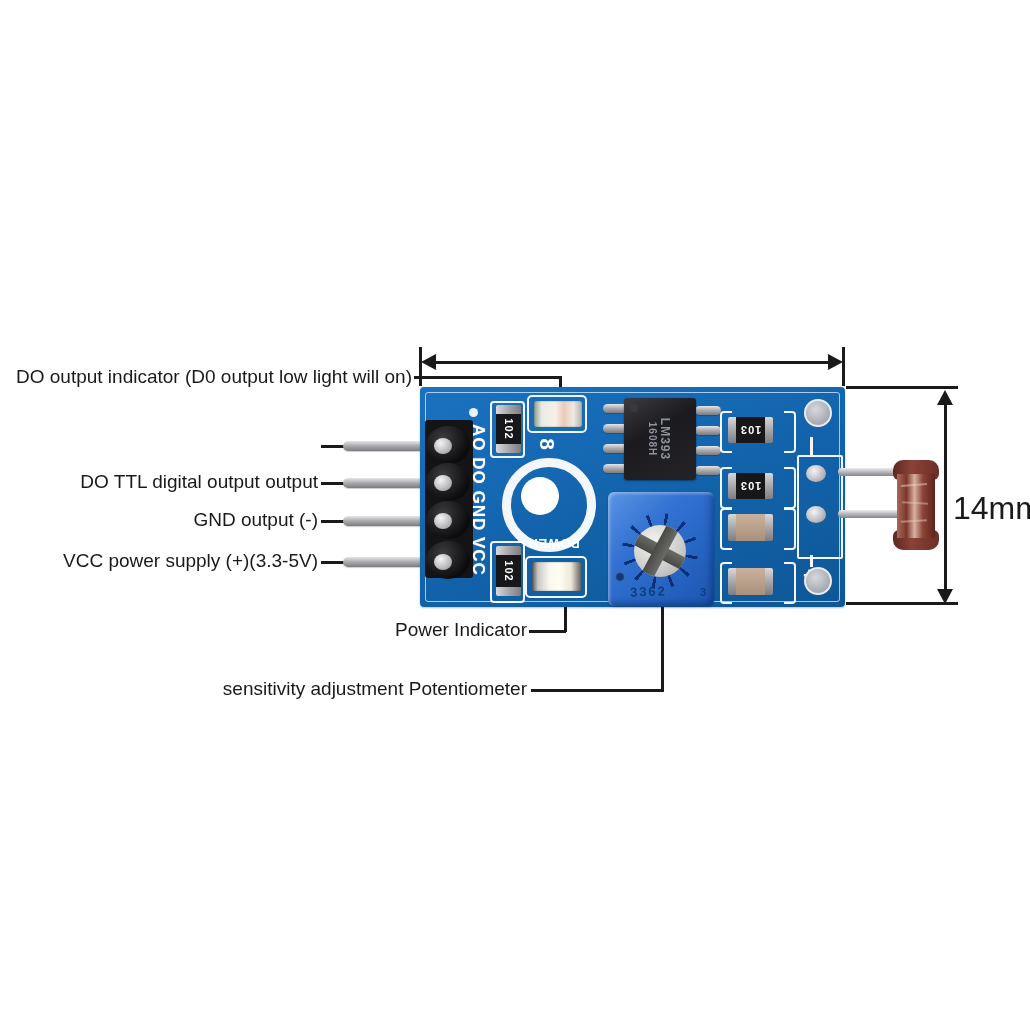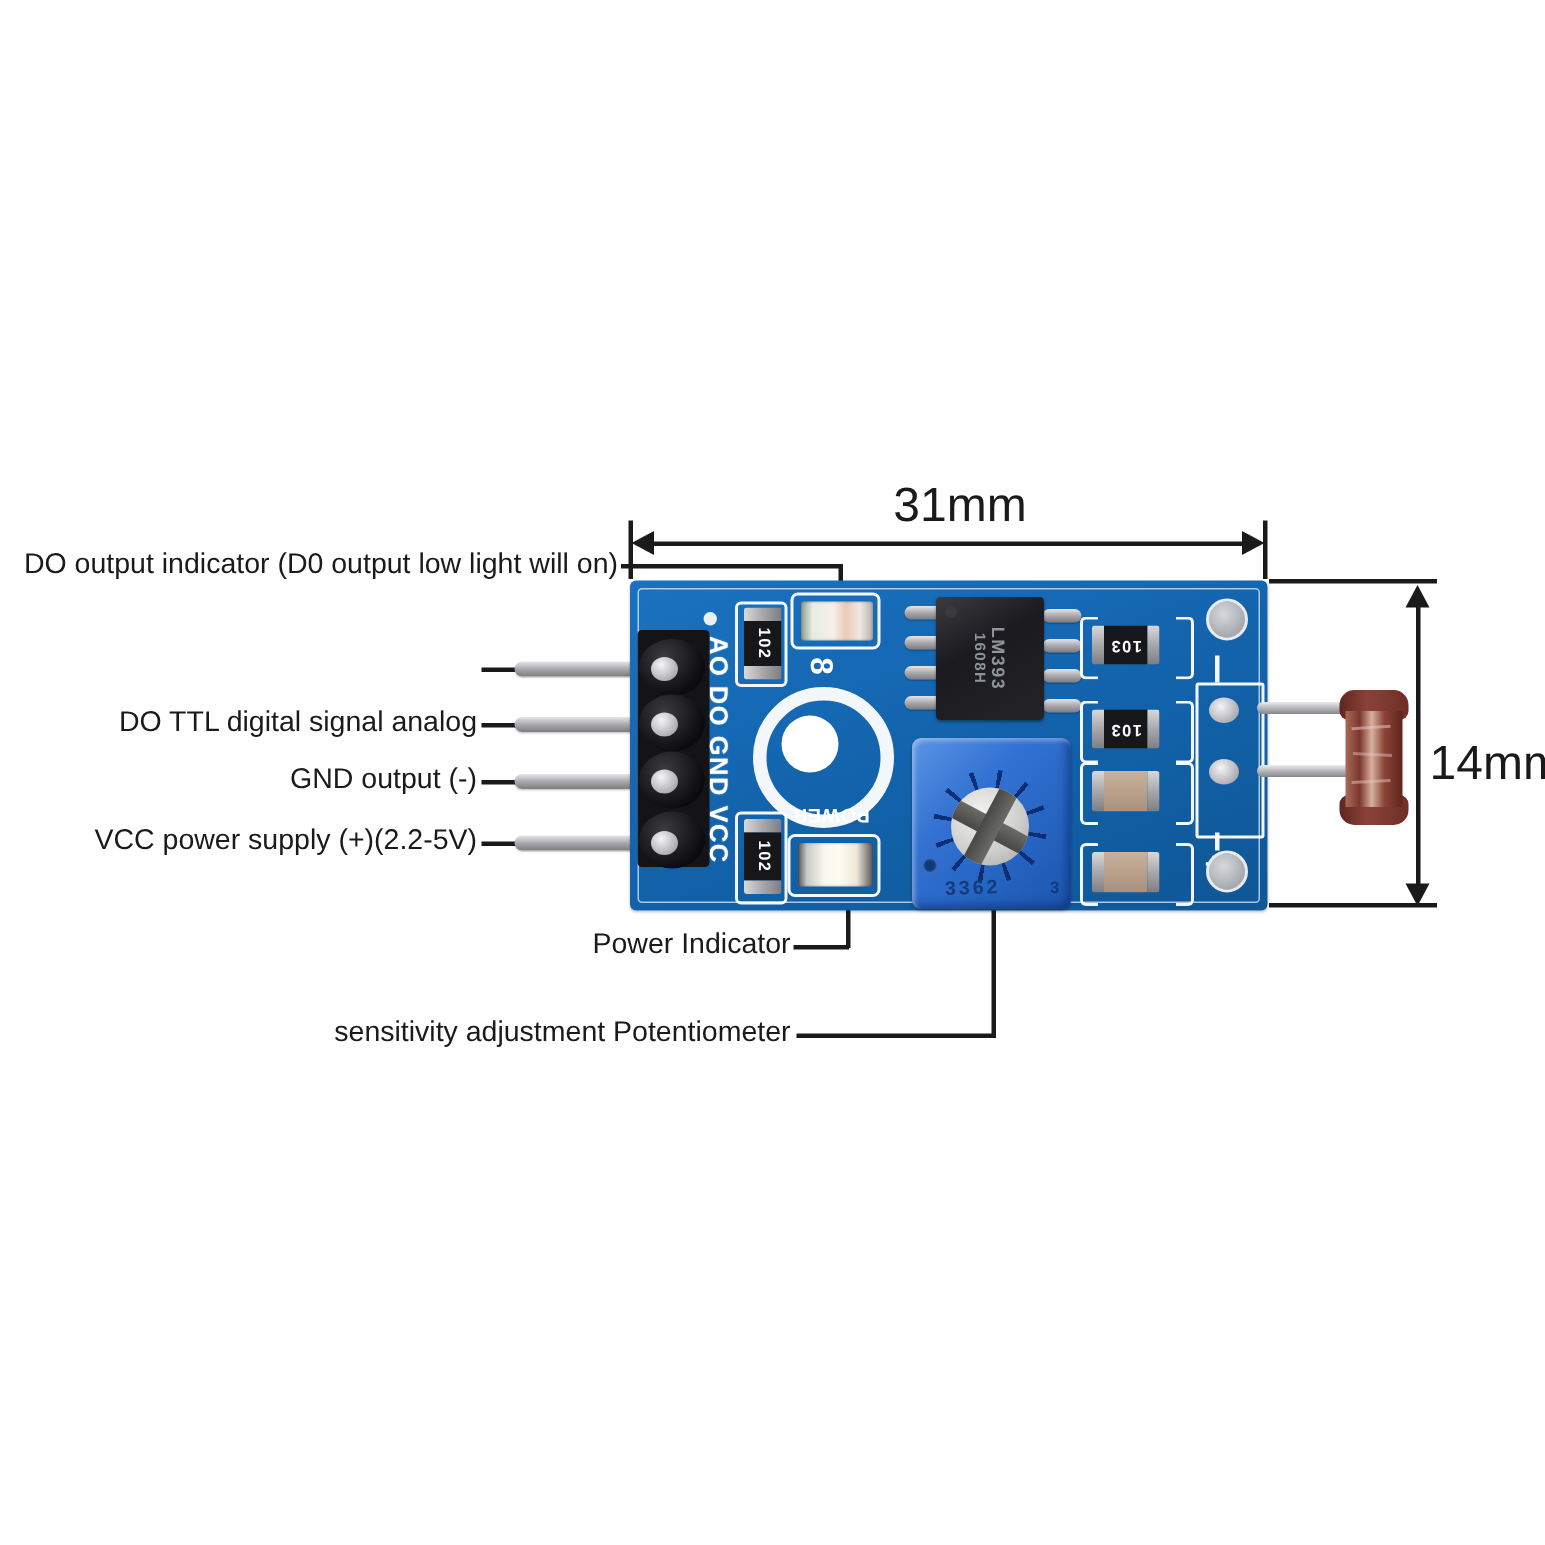--- a/index.html
+++ b/index.html
@@ -43,38 +43,37 @@
         background:linear-gradient(180deg,#ececee,#b2b2b6 55%,#86868a);}
   .rot90{transform:rotate(90deg);}
   .rot180{transform:rotate(180deg);}
 </style>
 </head>
 <body>
 
 <div id="stage">
 
   <div class="lbl" style="right:618px;top:366px">DO output indicator (D0 output low light will on)</div>
-  <div class="lbl" style="right:712px;top:471px">DO TTL digital signal analog</div>
+  <div class="lbl" style="right:712px;top:471px">DO TTL digital output output</div>
   <div class="lbl" style="right:712px;top:509px">GND output (-)</div>
-  <div class="lbl" style="right:712px;top:550px">VCC power supply (+)(2.2-5V)</div>
+  <div class="lbl" style="right:712px;top:550px">VCC power supply (+)(3.3-5V)</div>
   <div class="lbl" style="right:503px;top:619px">Power Indicator</div>
   <div class="lbl" style="right:503px;top:678px">sensitivity adjustment Potentiometer</div>
 
   <div class="line" style="left:414px;top:375.5px;width:147px;height:3px"></div>
   <div class="line" style="left:559px;top:376px;width:3px;height:24px"></div>
   <div class="line" style="left:321px;top:444.5px;width:23px;height:3px"></div>
   <div class="line" style="left:321px;top:481.5px;width:23px;height:3px"></div>
   <div class="line" style="left:321px;top:519.5px;width:23px;height:3px"></div>
   <div class="line" style="left:321px;top:560.5px;width:23px;height:3px"></div>
   <div class="line" style="left:529px;top:629.5px;width:37px;height:3px"></div>
   <div class="line" style="left:564px;top:606px;width:3px;height:26px"></div>
   <div class="line" style="left:531px;top:688.5px;width:133px;height:3px"></div>
   <div class="line" style="left:661px;top:605px;width:3px;height:86px"></div>
 
-  <div class="dimtext" style="left:555px;top:318px;width:170px;text-align:center">31mm</div>
   <div class="line" style="left:434px;top:360.5px;width:396px;height:3px"></div>
   <div class="tri" style="left:421px;top:354px;border-top:8px solid transparent;border-bottom:8px solid transparent;border-right:15px solid #1a1a1a"></div>
   <div class="tri" style="left:828px;top:354px;border-top:8px solid transparent;border-bottom:8px solid transparent;border-left:15px solid #1a1a1a"></div>
   <div class="line" style="left:419px;top:347px;width:3px;height:39px"></div>
   <div class="line" style="left:842px;top:347px;width:3px;height:39px"></div>
 
   <div class="dimtext" style="left:953px;top:490px">14mm</div>
   <div class="line" style="left:944px;top:402px;width:3px;height:192px"></div>
   <div class="tri" style="left:937px;top:390px;border-left:8px solid transparent;border-right:8px solid transparent;border-bottom:15px solid #1a1a1a"></div>
   <div class="tri" style="left:937px;top:589px;border-left:8px solid transparent;border-right:8px solid transparent;border-top:15px solid #1a1a1a"></div>

